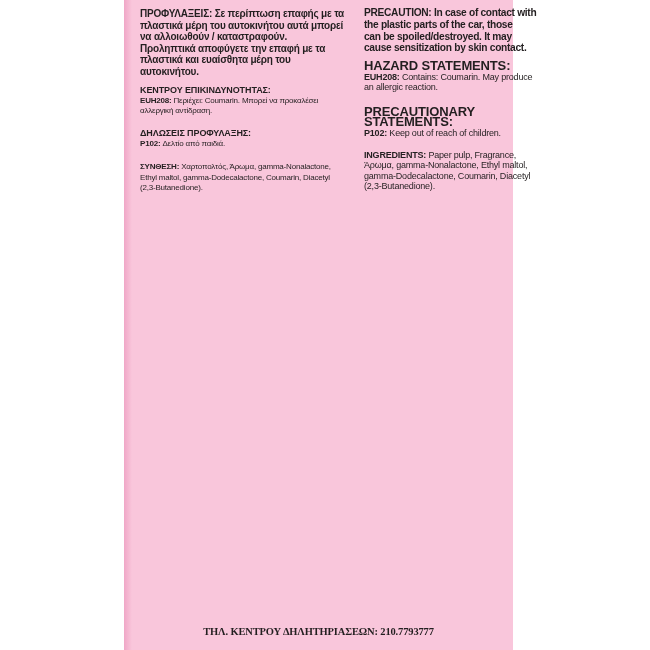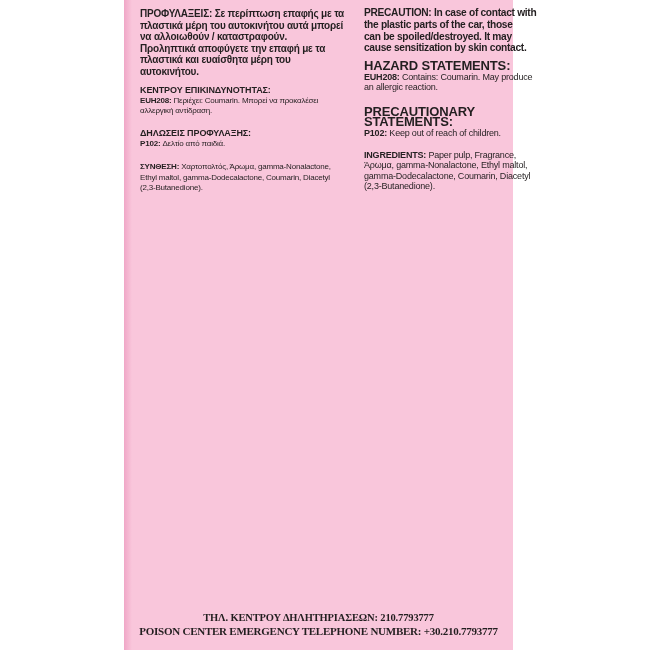--- a/index.html
+++ b/index.html
@@ -146,16 +146,15 @@
       <p class="small"><span class="b">P102:</span> <span class="wrap">Keep out of reach of children.</span></p>
 
       <p class="small mt-lg"><span class="b">INGREDIENTS:</span> <span class="wrap">Paper pulp, Fragrance,
 Άρωμα, gamma-Nonalactone, Ethyl maltol,
 gamma-Dodecalactone, Coumarin, Diacetyl
 (2,3-Butanedione).</span></p>
     </div>
 
     <div class="footer">
       <p class="footer-line1">ΤΗΛ. ΚΕΝΤΡΟΥ ΔΗΛΗΤΗΡΙΑΣΕΩΝ: 210.7793777</p>
-      <p class="footer-line2">POISON CENTER EMERGENCY TELEPHONE NUMBER: +30.210.7793777</p>
     </div>
   </div>
 </div>
 
 </body></html>

